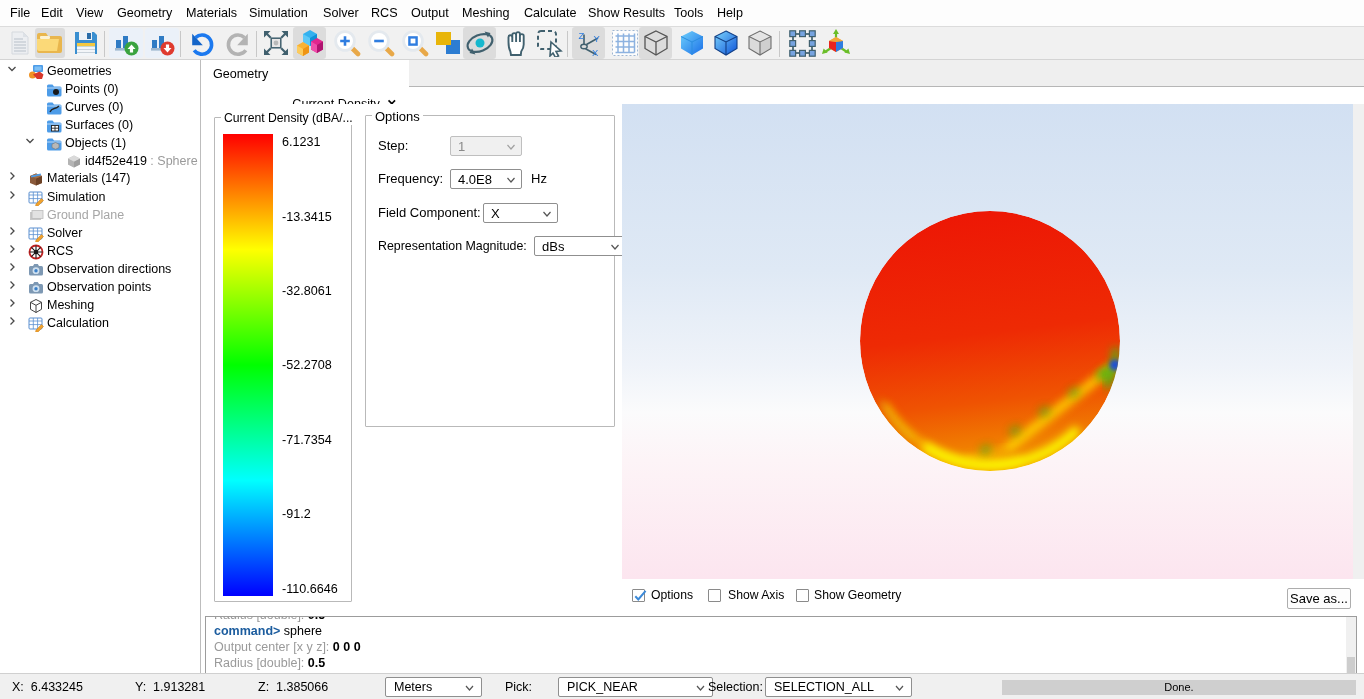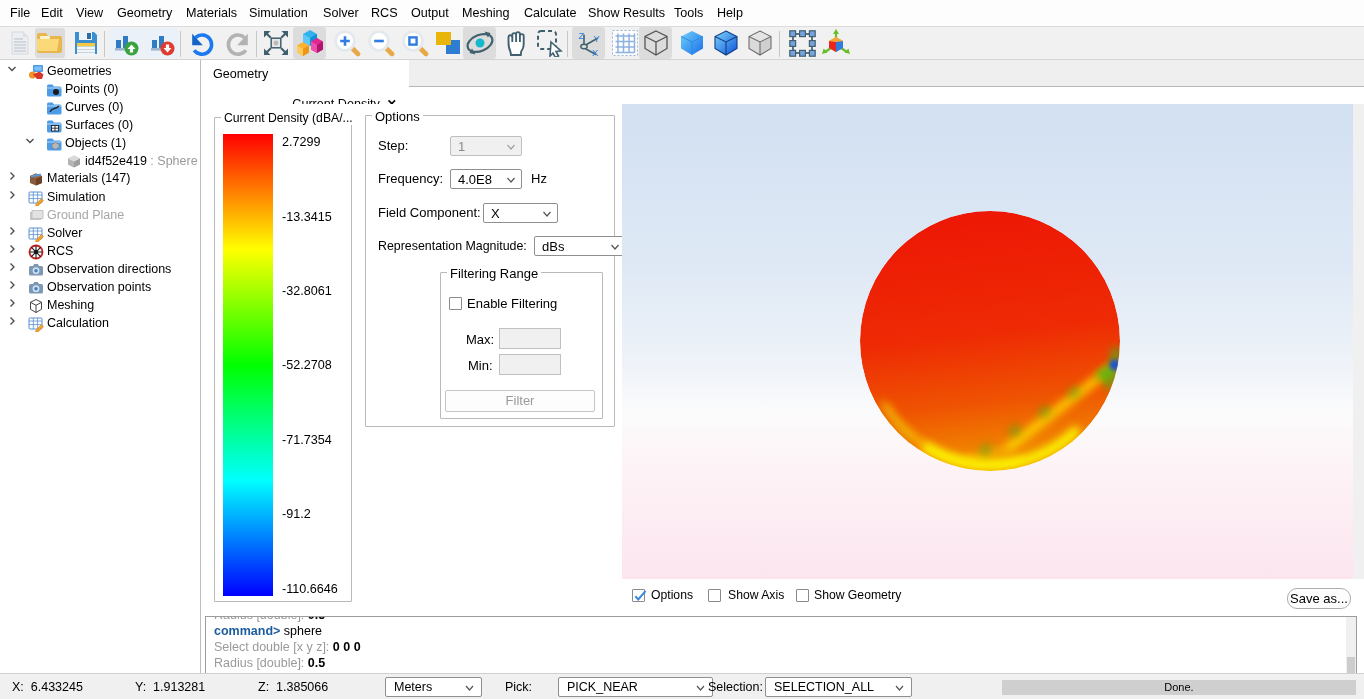--- a/index.html
+++ b/index.html
@@ -36,21 +36,21 @@
 .olab { position:absolute; font-size:13px; white-space:nowrap; line-height:20px; }
 .combo { position:absolute; height:20px; background:#fff; border:1px solid #8f8f8f; border-radius:2px; font-size:13px; display:flex; align-items:center; padding-left:7px; }
 .combo .arr { position:absolute; right:6px; top:6px; width:8px; height:8px; }
 .combo.dis { background:#f0f0f0; color:#8a8a8a; border-color:#bfbfbf; }
 .cb { width:13px; height:13px; background:#fff; border:1px solid #8a8a8a; border-radius:1px; display:inline-block; }
 .tinput { position:absolute; width:62px; height:21px; background:#f0f0f0; border:1px solid #c0c0c0; }
 
 #viewport { position:absolute; left:421px; top:0px; width:731px; height:475px; background:linear-gradient(to bottom,#d2e0f2 0%, #dfe9f5 35%, #eff3f9 55%, #fbfbfc 65%, #fdf4f7 75%, #fce5ef 100%); }
 #vctrl { position:absolute; left:421px; top:475px; width:742px; height:32px; background:#fff; font-size:12.2px; }
 .vcb { position:absolute; top:10px; width:13px; height:13px; background:#fff; border:1px solid #8a8a8a; border-radius:1px; }
-#saveas { position:absolute; left:665px; top:9px; width:64px; height:21px; background:#fdfdfd; border:1px solid #adadad; border-radius:10px; font-size:13px; text-align:center; line-height:19px; }
+#saveas { position:absolute; left:665px; top:9px; width:64px; height:21px; background:#fdfdfd; border:1px solid #adadad; border-radius:2px; font-size:13px; text-align:center; line-height:19px; }
 
 #console { position:absolute; left:4px; top:512px; width:1152px; height:89px; background:#fff; border:1px solid #9c9c9c; overflow:hidden; font-size:12.5px; }
 .cline { position:absolute; left:8px; white-space:nowrap; }
 .cmd { color:#1b5c9e; font-weight:bold; }
 .glab { color:#9a9a9a; }
 #cscroll { position:absolute; right:0; top:0; width:10px; height:71px; background:#f0f0f0; }
 #cthumb { position:absolute; right:1px; top:40px; width:8px; height:28px; background:#cdcdcd; }
 
 #statusbar { position:absolute; left:0; top:673px; width:1364px; height:26px; background:#f0f0f0; border-top:1px solid #d0d0d0; font-size:12.5px; }
 .slab { position:absolute; top:6px; }
@@ -432,21 +432,21 @@
   <div id="tabbar">
     <div class="tabs">
       <div class="tab">Geometry</div>
       <div class="tab active">Current Density<b style="font-size:12px;margin-left:7px">✕</b></div>
     </div>
   </div>
   <div id="content">
     <div class="groupbox" id="cbar">
       <span class="gblegend" style="font-size:12.2px">Current Density (dBA/...</span>
       <div id="cgrad"></div>
-      <span class="clab" style="top:17px">2.7299</span>
+      <span class="clab" style="top:17px">6.1231</span>
       <span class="clab" style="top:92px">-13.3415</span>
       <span class="clab" style="top:166px">-32.8061</span>
       <span class="clab" style="top:240px">-52.2708</span>
       <span class="clab" style="top:315px">-71.7354</span>
       <span class="clab" style="top:389px">-91.2</span>
       <span class="clab" style="top:464px">-110.6646</span>
     </div>
     <div class="groupbox" id="opts">
       <span class="gblegend">Options</span>
       <span class="olab" style="left:12px;top:20px">Step:</span>
@@ -459,30 +459,20 @@
           </svg></div>
       <span class="olab" style="left:165px;top:53px">Hz</span>
       <span class="olab" style="left:12px;top:87px">Field Component:</span>
       <div class="combo" style="left:117px;top:87px;width:75px">X<svg class="arr" viewBox="0 0 8 8">
             <path d="M0.5 2l3.5 4 3.5-4" fill="none" stroke="#555" stroke-width="1.2"></path>
           </svg></div>
       <span class="olab" style="left:12px;top:120px;font-size:12.4px">Representation Magnitude:</span>
       <div class="combo" style="left:168px;top:120px;width:92px">dBs<svg class="arr" viewBox="0 0 8 8">
             <path d="M0.5 2l3.5 4 3.5-4" fill="none" stroke="#555" stroke-width="1.2"></path>
           </svg></div>
-      <div class="groupbox" style="left:74px;top:156px;width:163px;height:147px">
-        <span class="gblegend">Filtering Range</span>
-        <span class="cb" style="position:absolute;left:8px;top:24px"></span>
-        <span class="olab" style="left:26px;top:21px">Enable Filtering</span>
-        <span class="olab" style="left:25px;top:55px;line-height:24px">Max:</span>
-        <div class="tinput" style="left:58px;top:55px"></div>
-        <span class="olab" style="left:27px;top:81px;line-height:24px">Min:</span>
-        <div class="tinput" style="left:58px;top:81px"></div>
-        <div style="position:absolute;left:4px;top:117px;width:150px;height:22px;background:#fdfdfd;border:1px solid #c5c5c5;border-radius:2px;text-align:center;line-height:20px;font-size:13px;color:#9a9a9a">Filter</div>
-      </div>
     </div>
     <div style="position:absolute;left:1152px;top:0;width:11px;height:475px;background:#f0f0f0"></div>
     <div id="viewport">
       <svg width="731" height="475" viewBox="0 0 731 475">
         <defs>
           <linearGradient id="sbase" x1="0" y1="0" x2="0.12" y2="1">
             <stop offset="0" stop-color="#ed1505"></stop>
               <stop offset="0.52" stop-color="#ee2a04"></stop>
               <stop offset="0.78" stop-color="#ef5302"></stop>
               <stop offset="0.93" stop-color="#f07a01"></stop>
@@ -522,21 +512,21 @@
       <span style="position:absolute;left:29px;top:9px">Options</span>
       <span class="vcb" style="left:86px"></span>
       <span style="position:absolute;left:106px;top:9px">Show Axis</span>
       <span class="vcb" style="left:174px"></span>
       <span style="position:absolute;left:192px;top:9px">Show Geometry</span>
       <div id="saveas">Save as...</div>
     </div>
     <div id="console">
       <div class="cline" style="top:-9px"><span class="glab">Radius [double]:</span> <b>0.5</b></div>
       <div class="cline" style="top:7px"><span class="cmd">command&gt;</span> sphere</div>
-      <div class="cline" style="top:23px"><span class="glab">Select double [x y z]:</span> <b>0 0 0</b></div>
+      <div class="cline" style="top:23px"><span class="glab">Output center [x y z]:</span> <b>0 0 0</b></div>
       <div class="cline" style="top:39px"><span class="glab">Radius [double]:</span> <b>0.5</b></div>
       <div class="cline" style="top:55px"><span class="cmd">command&gt;</span></div>
       <div id="cscroll">
           <div id="cthumb"></div>
         </div>
     </div>
   </div>
   <div id="statusbar">
     <span class="slab" style="left:12px">X:&nbsp; 6.433245</span>
     <span class="slab" style="left:135px">Y:&nbsp; 1.913281</span>

